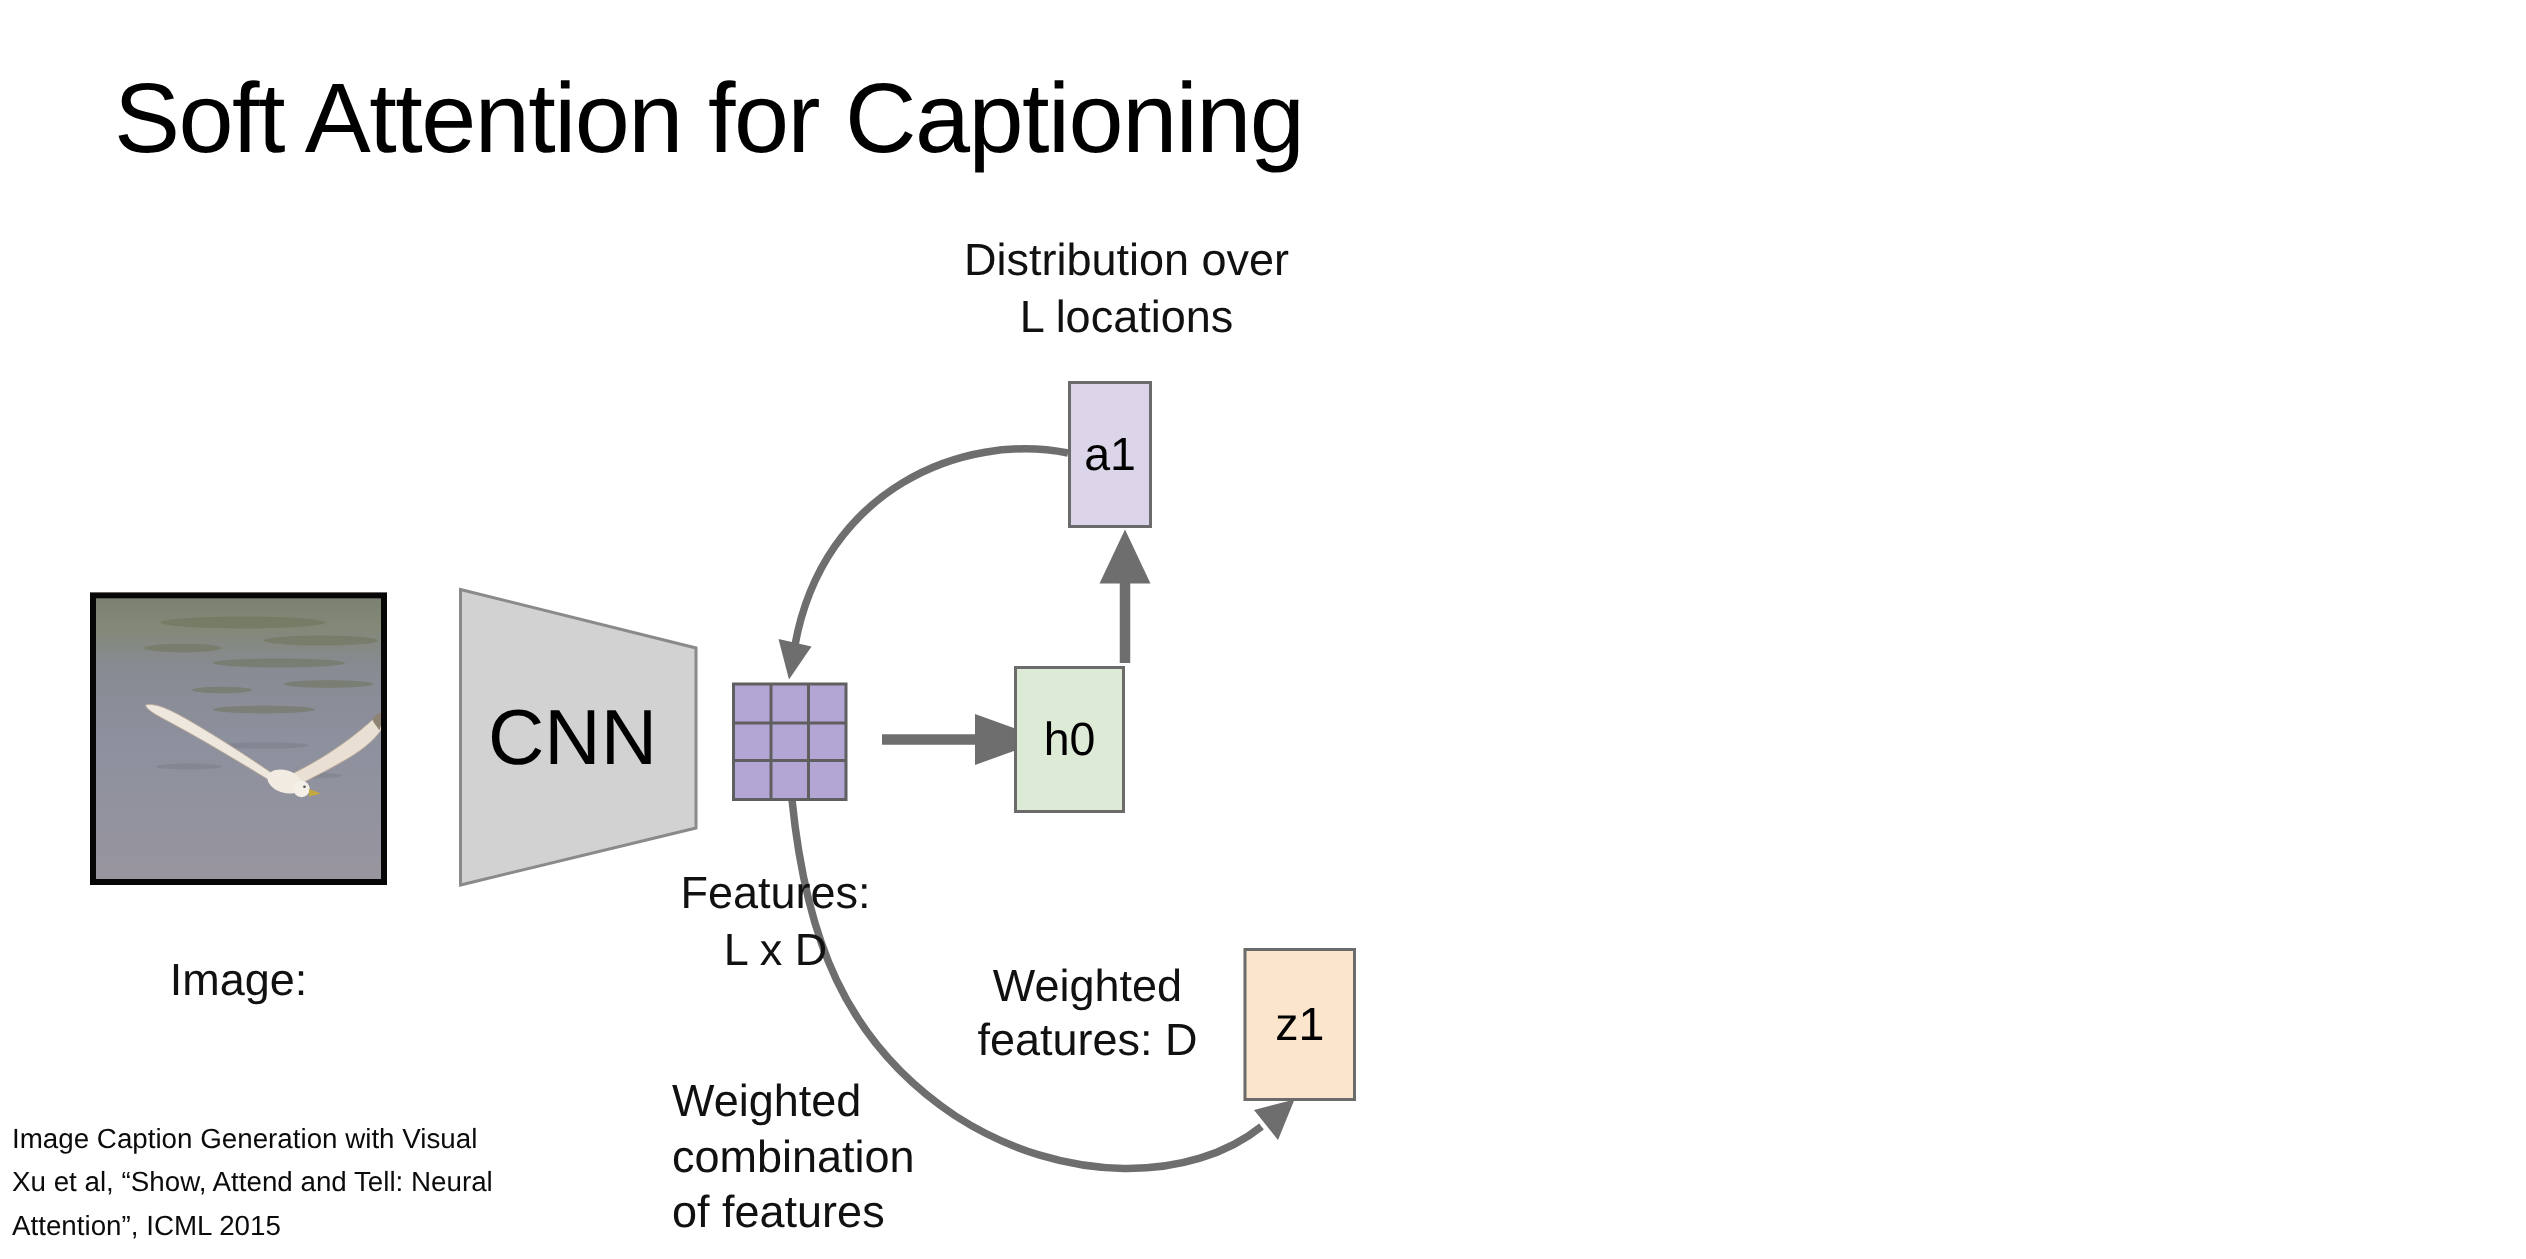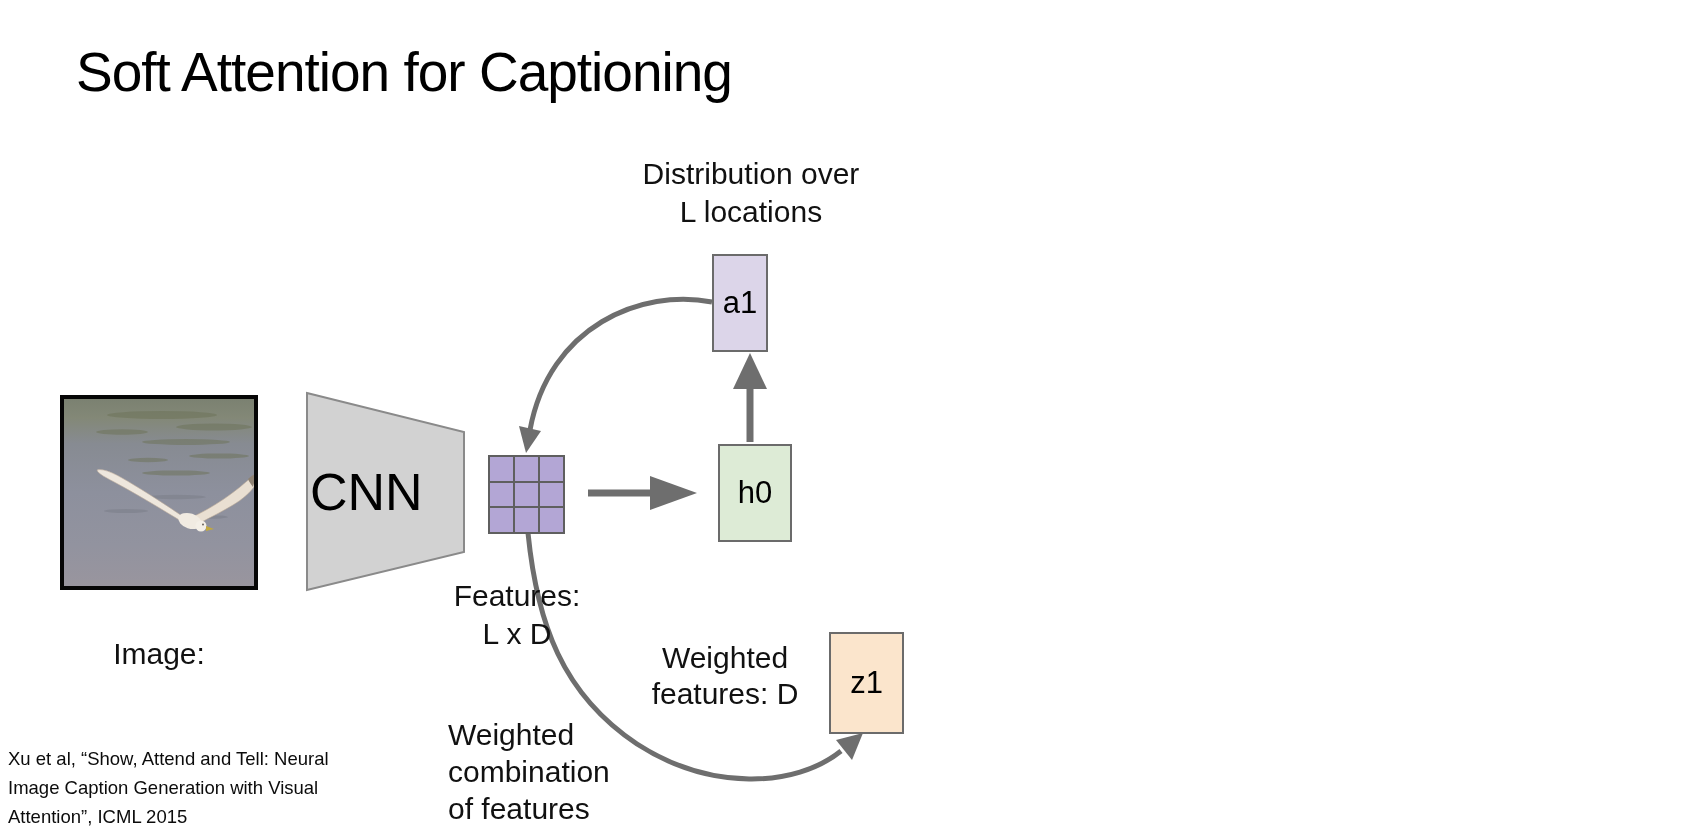--- a/index.html
+++ b/index.html
@@ -8,52 +8,52 @@
     width:1684px;height:839px;
     background:#ffffff;
     font-family:"Liberation Sans", sans-serif;
     overflow:hidden;
     color:#000;
   }
   .overlay{position:absolute;left:0;top:0;width:1684px;height:839px;pointer-events:none;}
 
   .title{
     position:absolute;left:76px;top:44px;margin:0;
-    font-size:55px;font-weight:400;letter-spacing:-1px;line-height:1.05;
+    font-size:66px;font-weight:400;letter-spacing:-1px;line-height:1.05;
     color:var(--title-text,#000);white-space:nowrap;
   }
 
   .lbl{position:absolute;font-size:30px;line-height:38px;color:#111;}
   .lbl.center{text-align:center;}
 
   .dist-label{left:601px;top:155px;width:300px;}
   .image-label{left:59px;top:634px;width:200px;line-height:39px;}
   .features-label{left:417px;top:577px;width:200px;}
   .wfeat-label{left:620px;top:640px;width:210px;line-height:36px;}
   .wcomb-label{left:448px;top:716px;width:260px;line-height:37px;text-align:left;}
 
   .node{
     position:absolute;display:flex;align-items:center;justify-content:center;
     border:2px solid var(--node-border,#6b6b6b);
     font-size:31px;color:#000;box-sizing:border-box;
   }
   .node-a1{left:712px;top:254px;width:56px;height:98px;background:var(--a1,#dcd5e9);}
-  .node-h0{left:718px;top:444px;width:74px;height:98px;background:var(--h0,#ddebd6);}
+  .node-h0{left:676px;top:444px;width:74px;height:98px;background:var(--h0,#ddebd6);}
   .node-z1{left:829px;top:632px;width:75px;height:102px;background:var(--z1,#fbe5cc);}
 
   .grid{
     position:absolute;left:488px;top:455px;width:77px;height:79px;
     background:var(--grid-border,#5f5f5f);
     display:grid;grid-template-columns:1fr 1fr 1fr;grid-template-rows:1fr 1fr 1fr;
     gap:2px;padding:2px;box-sizing:border-box;
   }
   .cell{background:var(--grid-cell,#b3a6d5);}
 
   .cnn-label{
-    position:absolute;left:310px;top:464px;width:128px;text-align:left;
+    position:absolute;left:310px;top:464px;width:128px;text-align:right;
     font-size:52px;color:#000;line-height:1.1;
   }
 
   .photo{
     position:absolute;left:60px;top:395px;width:198px;height:195px;
     border:4px solid #060606;box-sizing:border-box;background:#8d909c;
   }
   .photo svg{display:block;width:100%;height:100%;}
 
   .citation{
@@ -181,18 +181,18 @@
     <div class="cell"></div>
     <div class="cell"></div>
     <div class="cell"></div>
     <div class="cell"></div>
     <div class="cell"></div>
     <div class="cell"></div>
     <div class="cell"></div>
   </div>
 
   <div class="citation">
+    <div>Image Caption Generation with Visual</div>
     <div>Xu et al, “Show, Attend and Tell: Neural</div>
-    <div>Image Caption Generation with Visual</div>
     <div>Attention”, ICML 2015</div>
   </div>
 
 </div>
 
 </body></html>

